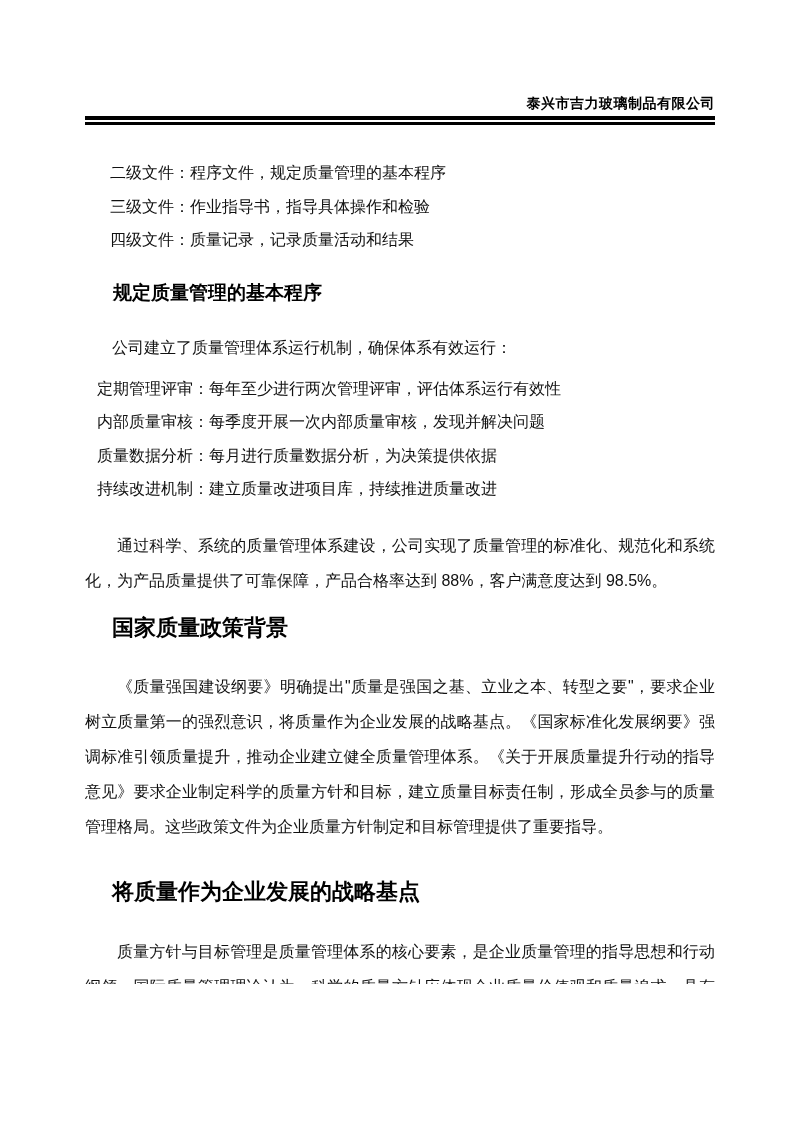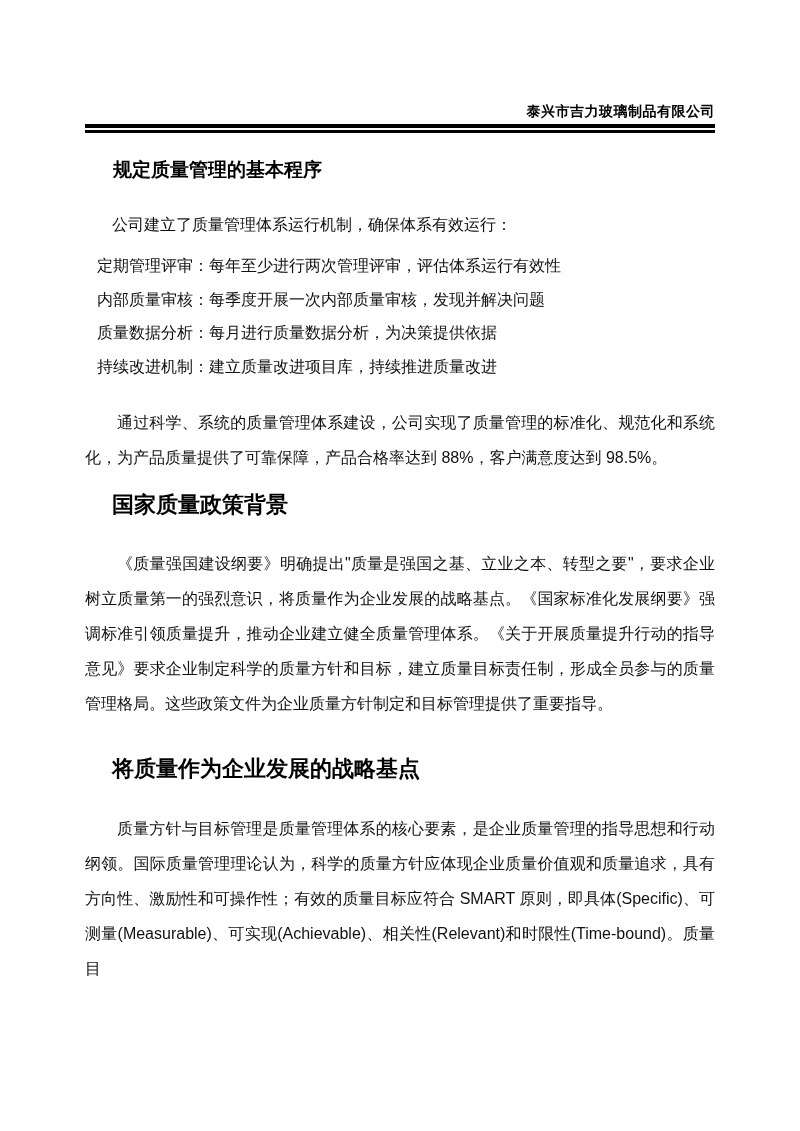--- a/index.html
+++ b/index.html
@@ -1,21 +1,21 @@
 <!DOCTYPE html>
 <html><head>
 <meta charset="utf-8">
 <style>
   * { margin: 0; padding: 0; box-sizing: border-box; }
   html, body { background: #ffffff; }
   .page {
     position: relative;
     width: 800px;
     height: 980px;
-    margin: 12px auto;
+    margin: 4px auto;
     background: #ffffff;
     font-family: "Liberation Sans", sans-serif;
     color: #111111;
     overflow: hidden;
   }
   .header {
     position: absolute;
     top: 90px;
     left: 85px;
     right: 85px;
@@ -123,20 +123,25 @@
     <span class="company-name">泰兴市吉力玻璃制品有限公司</span>
   </div>
 
   <div class="header-rule">
     <div class="rule-thick"></div>
     <div class="rule-thin"></div>
   </div>
 
   <div class="body-content">
 
+    <div class="doc-level-list">
+      <div class="line">二级文件：程序文件，规定质量管理的基本程序</div>
+      <div class="line">三级文件：作业指导书，指导具体操作和检验</div>
+      <div class="line">四级文件：质量记录，记录质量活动和结果</div>
+    </div>
 
     <div class="h-run-mechanism">规定质量管理的基本程序</div>
 
     <div class="p-intro">公司建立了质量管理体系运行机制，确保体系有效运行：</div>
 
     <div class="mechanism-list">
       <div class="line">定期管理评审：每年至少进行两次管理评审，评估体系运行有效性</div>
       <div class="line">内部质量审核：每季度开展一次内部质量审核，发现并解决问题</div>
       <div class="line">质量数据分析：每月进行质量数据分析，为决策提供依据</div>
       <div class="line">持续改进机制：建立质量改进项目库，持续推进质量改进</div>

